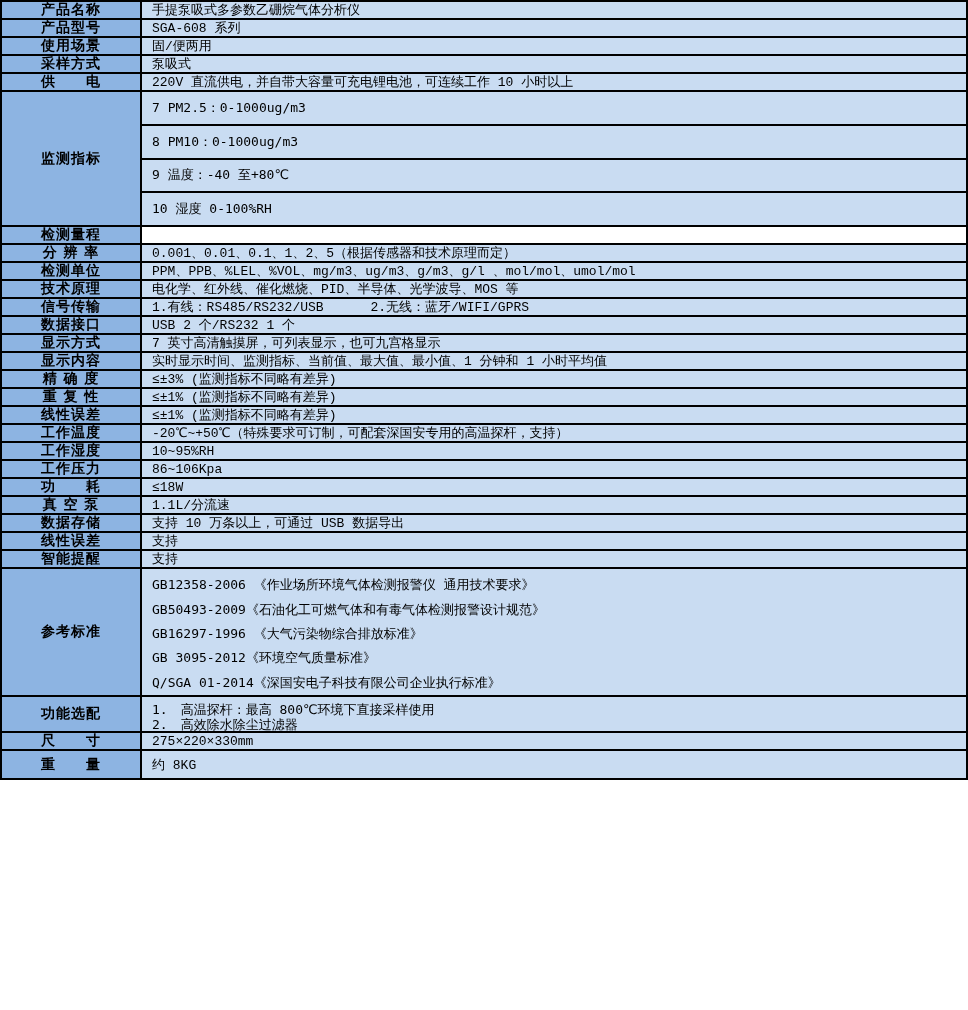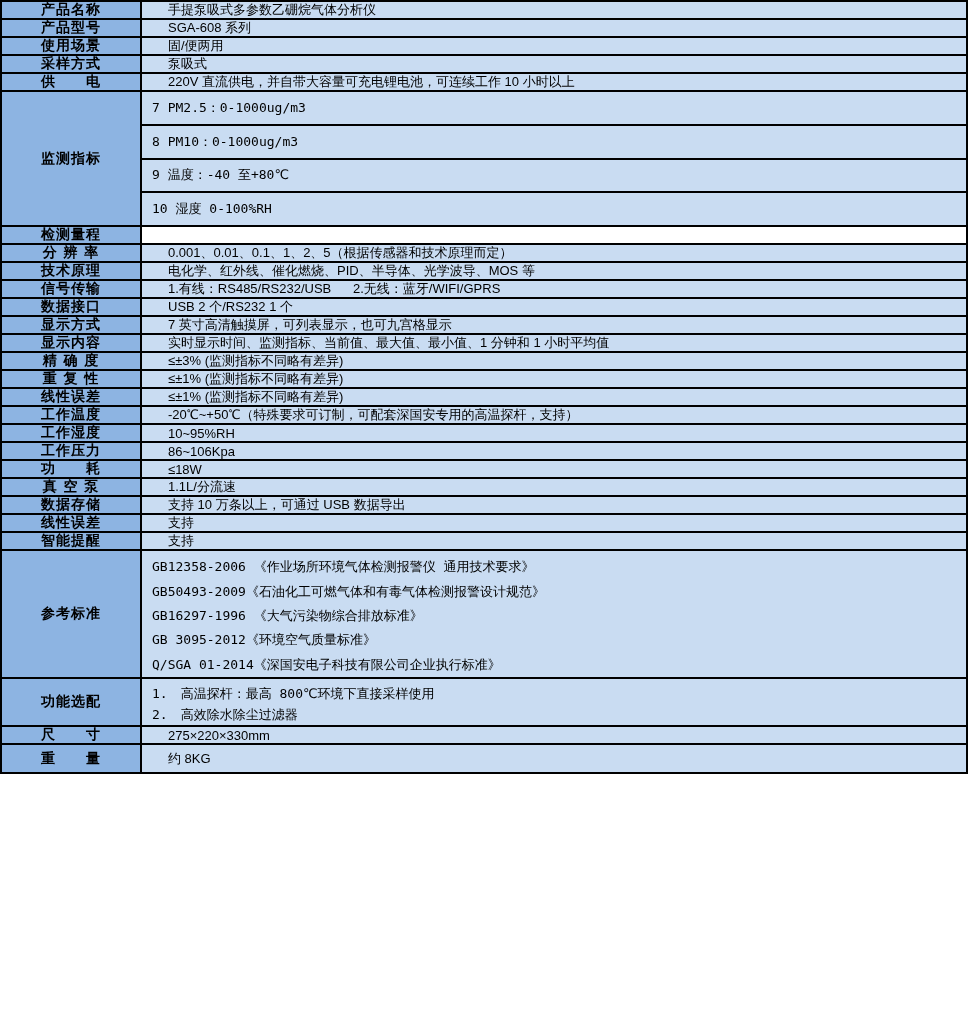--- a/index.html
+++ b/index.html
@@ -20,39 +20,39 @@
     border:2px solid var(--border);
     border-bottom:none;
   }
   .trow{
     display:flex;
     border-bottom:2px solid var(--border);
     height:18px;
   }
   .trow.block-5{height:135px;}
   .trow.block-ref{height:128px;}
-  .trow.block-func{height:48px;}
+  .trow.block-func{height:36px;}
   .trow.h28{height:29px;}
   .lb{
     flex:0 0 140px;
     width:140px;
     background:var(--label-bg);
     border-right:2px solid var(--border);
     display:flex;align-items:center;justify-content:center;
     font-weight:bold;font-size:14px;
     white-space:pre;
     letter-spacing:1px;
   }
   .vl{
     flex:1;
     background:var(--value-bg);
     display:flex;align-items:center;
-    padding-left:26px;
+    padding-left:10px;
     font-size:13px;
-    font-family:Liberation Sans, sans-serif;
+    font-family:Liberation Mono, monospace;
     white-space:pre;
     overflow:hidden;
   }
   .subcol{
     flex:1;display:flex;flex-direction:column;
     background:var(--value-bg);
   }
   .subcell{
     flex:1;display:flex;align-items:center;
     padding-left:10px;font-size:13px;
@@ -114,20 +114,24 @@
 
   <div class="trow">
     <div class="lb">检测量程</div>
   </div>
 
   <div class="trow">
     <div class="lb">分 辨 率</div>
     <div class="vl">0.001、0.01、0.1、1、2、5（根据传感器和技术原理而定）</div>
   </div>
 
+  <div class="trow">
+    <div class="lb">检测单位</div>
+    <div class="vl">PPM、PPB、%LEL、%VOL、mg/m3、ug/m3、g/m3、g/l 、mol/mol、umol/mol</div>
+  </div>
 
   <div class="trow">
     <div class="lb">技术原理</div>
     <div class="vl">电化学、红外线、催化燃烧、PID、半导体、光学波导、MOS 等</div>
   </div>
 
   <div class="trow">
     <div class="lb">信号传输</div>
     <div class="vl">1.有线：RS485/RS232/USB      2.无线：蓝牙/WIFI/GPRS</div>
   </div>

